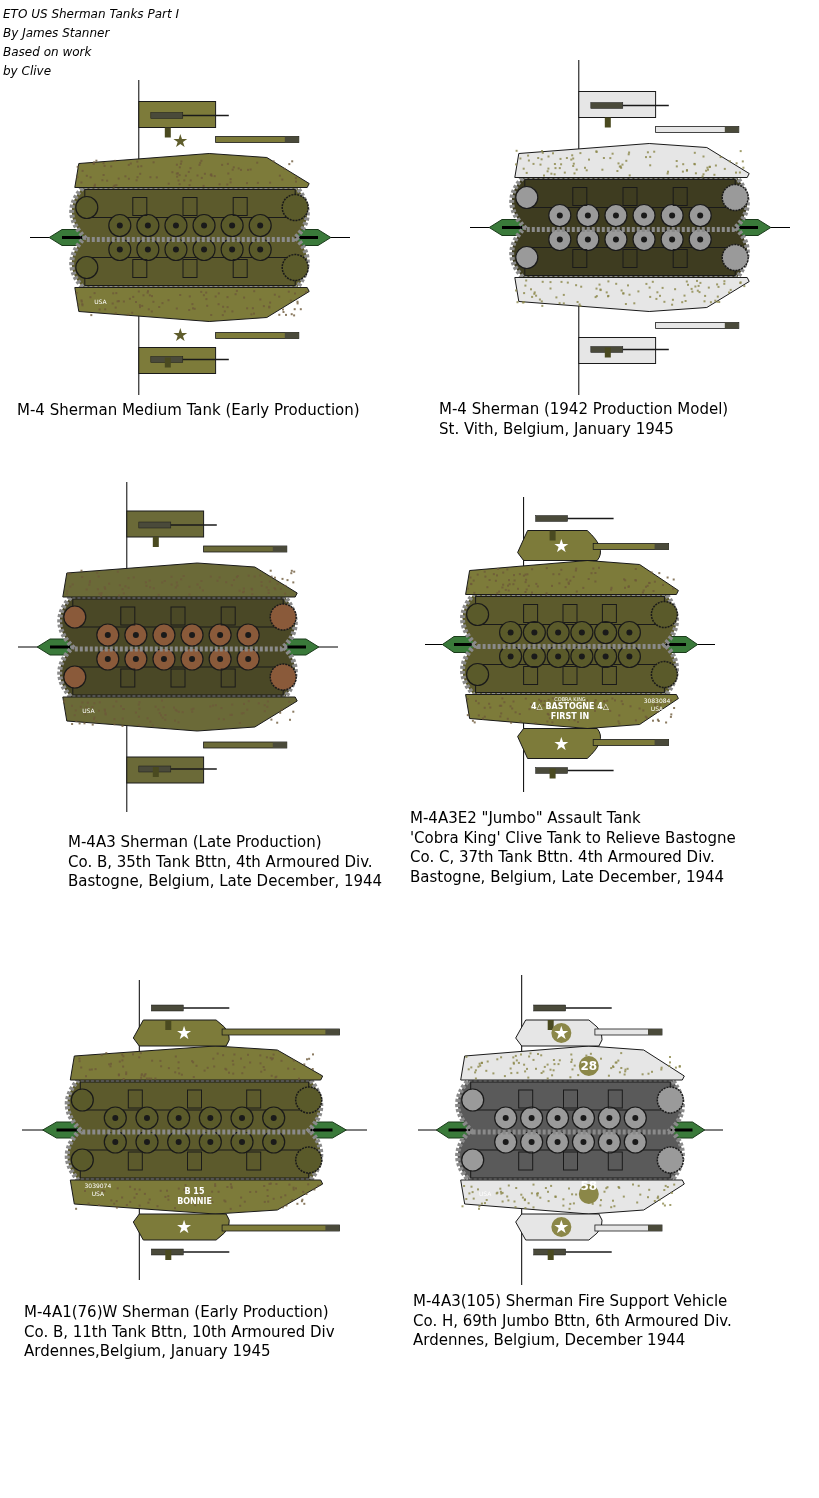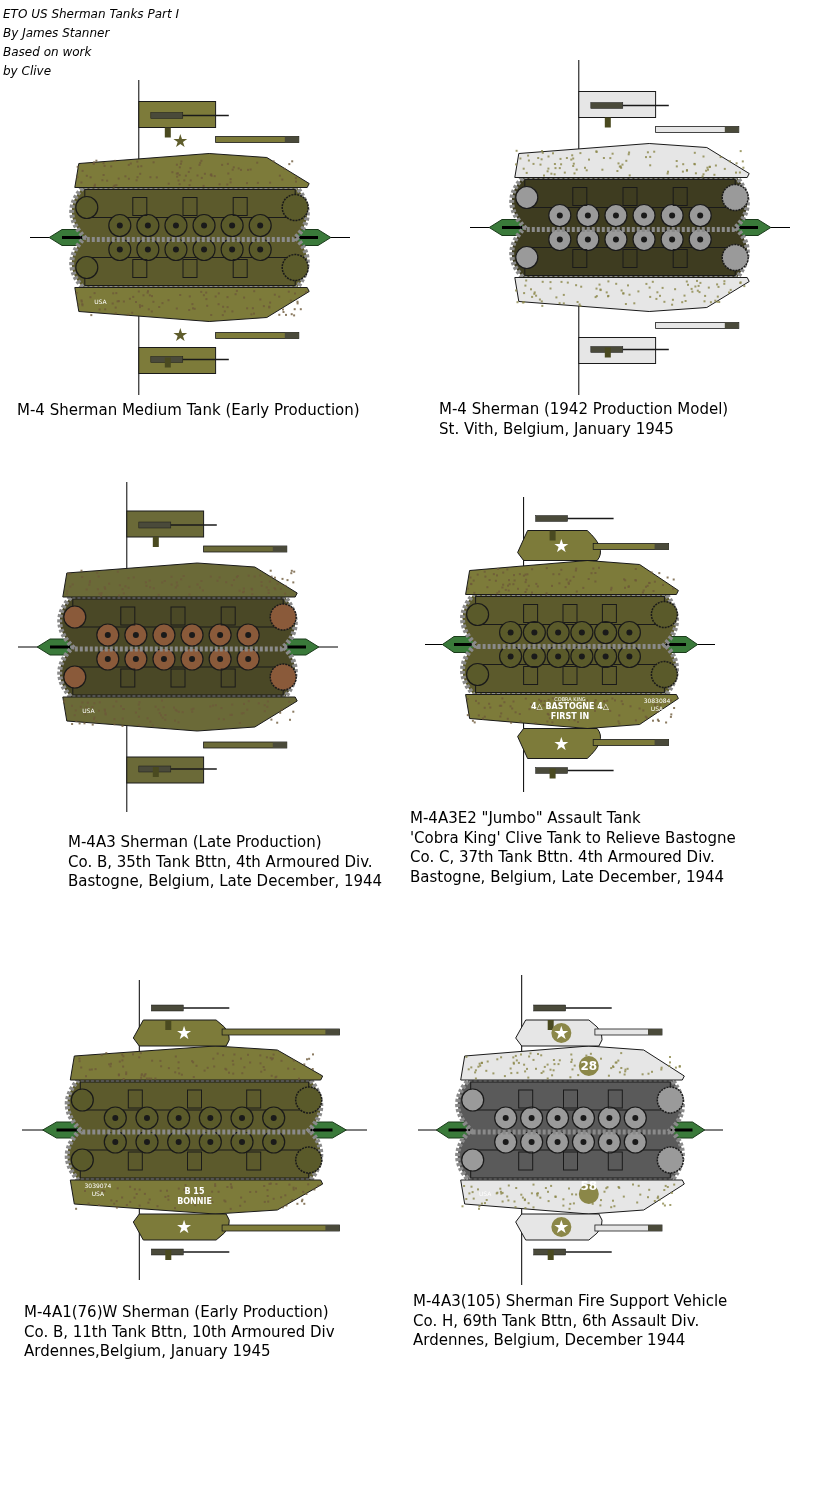--- a/index.html
+++ b/index.html
@@ -1508,15 +1508,15 @@
   <div>Co. C, 37th Tank Bttn. 4th Armoured Div.</div>
   <div>Bastogne, Belgium, Late December, 1944</div>
 </div>
 <div class="caption" style="left:24px;top:1303px;">
   <div>M-4A1(76)W Sherman (Early Production)</div>
   <div>Co. B, 11th Tank Bttn, 10th Armoured Div</div>
   <div>Ardennes,Belgium, January 1945</div>
 </div>
 <div class="caption" style="left:413px;top:1292px;">
   <div>M-4A3(105) Sherman Fire Support Vehicle</div>
-  <div>Co. H, 69th Tank Bttn, 6th Assault Div.</div>
+  <div>Co. H, 69th Jumbo Bttn, 6th Armoured Div.</div>
   <div>Ardennes, Belgium, December 1944</div>
 </div>
 
 </body></html>

